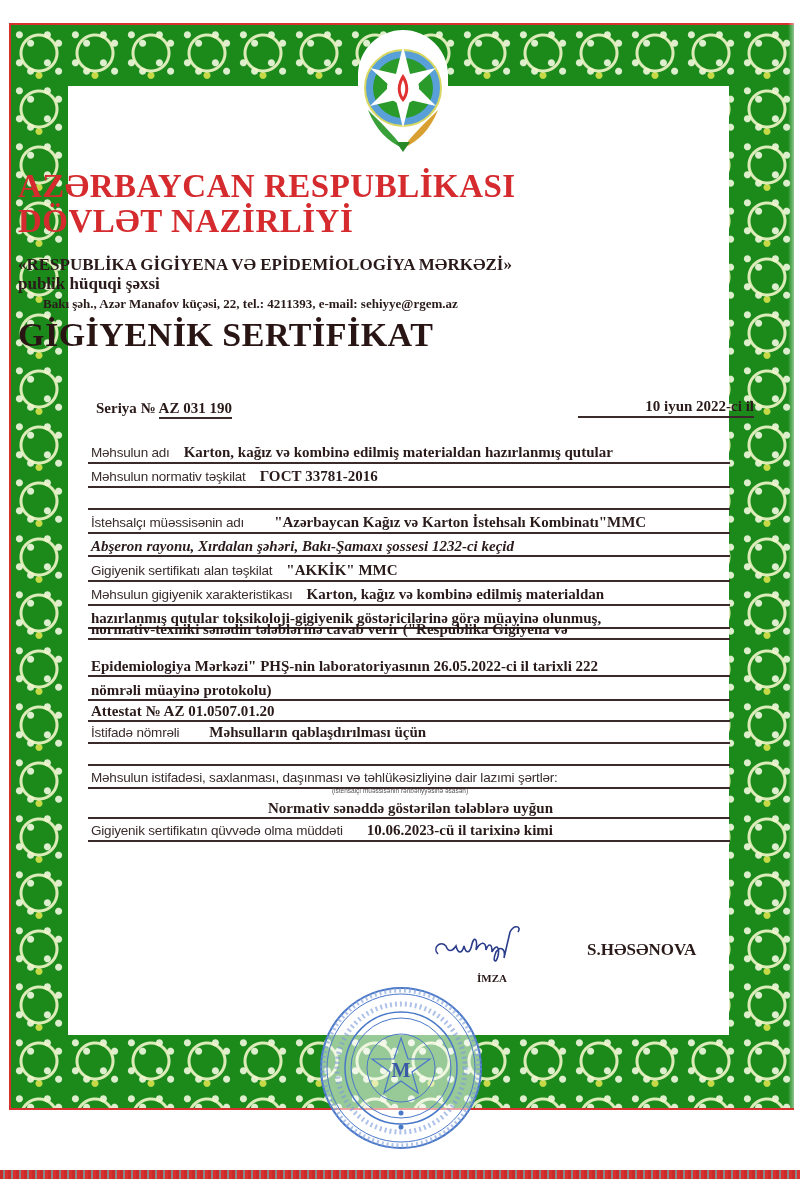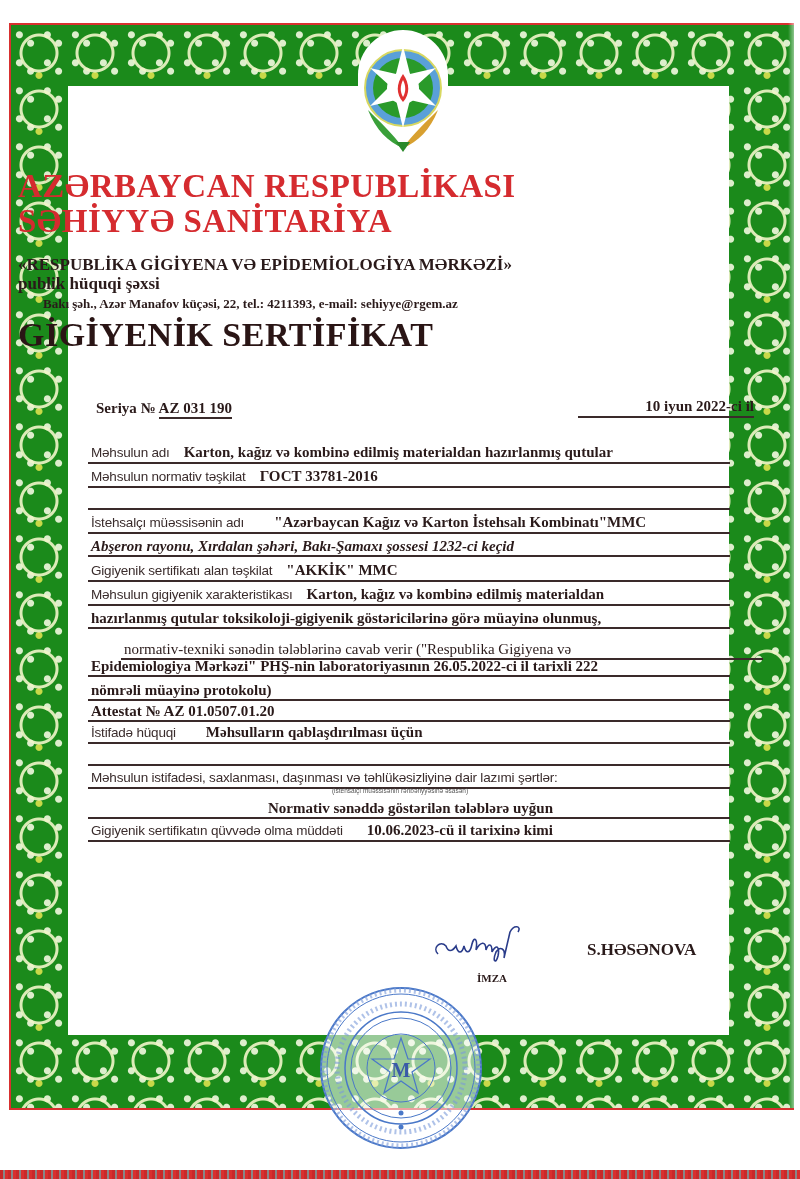--- a/index.html
+++ b/index.html
@@ -98,21 +98,21 @@
     <circle cx="45" cy="58" r="16" fill="#ffffff"></circle>
     <path d="M45 44 C38 54, 38 64, 45 72 C52 64, 52 54, 45 44 Z" fill="#e03030"></path>
     <path d="M45 50 C42 56, 42 62, 45 67 C48 62, 48 56, 45 50 Z" fill="#ffffff"></path>
     <path d="M10 80 C18 100, 30 112, 45 118 C35 104, 22 92, 10 80 Z" fill="#3aa03a"></path>
     <path d="M80 80 C72 100, 60 112, 45 118 C55 104, 68 92, 80 80 Z" fill="#d8a030"></path>
     <path d="M38 112 L45 122 L52 112 Z" fill="#2a8a2a"></path>
   </svg>
 </div>
 
 <div class="abs center title-red" style="top:168px;">AZƏRBAYCAN RESPUBLİKASI</div>
-<div class="abs center title-red" style="top:203px;">SƏHİYYƏ SANİTARİYA</div>
+<div class="abs center title-red" style="top:203px;">DÖVLƏT NAZİRLİYİ</div>
 <div class="abs center org" style="top:255px;">«RESPUBLİKA  GİGİYENA VƏ EPİDEMİOLOGİYA  MƏRKƏZİ»</div>
 <div class="abs center legal" style="top:274px;">publik  hüquqi  şəxsi</div>
 <div class="abs center addr" style="top:296px;">Bakı şəh., Azər Manafov küçəsi, 22, tel.: 4211393, e-mail: sehiyye@rgem.az</div>
 <div class="abs center cert-title" style="top:316px;">GİGİYENİK SERTİFİKAT</div>
 
 <div class="abs series">
   <span>Seriya №</span>
   <span class="u">AZ 031  190</span>
 </div>
 <div class="abs date">10    iyun   2022-ci il</div>
@@ -128,26 +128,26 @@
   <span class="lbl">İstehsalçı müəssisənin adı</span><span class="val" style="margin-left:30px;">"Azərbaycan Kağız və Karton İstehsalı Kombinatı"MMC</span>
 </div>
 <div class="row it" style="top:537px;">Abşeron rayonu, Xırdalan şəhəri, Bakı-Şamaxı şossesi 1232-ci keçid</div>
 <div class="row" style="top:561px;">
   <span class="lbl">Gigiyenik sertifikatı alan təşkilat</span><span class="val">"AKKİK" MMC</span>
 </div>
 <div class="row" style="top:585px;">
   <span class="lbl">Məhsulun gigiyenik xarakteristikası</span><span class="val">Karton, kağız və kombinə edilmiş materialdan</span>
 </div>
 <div class="row" style="top:609px; font-weight:bold;">hazırlanmış qutular toksikoloji-gigiyenik göstəricilərinə görə müayinə olunmuş,</div>
-<div class="row" style="top:640px; font-weight:normal;margin-left:33px;">normativ-texniki sənədin tələblərinə cavab verir ("Respublika Gigiyena və</div>
+<div class="row" style="top:620px; font-weight:bold;">normativ-texniki sənədin tələblərinə cavab verir ("Respublika Gigiyena və</div>
 <div class="row" style="top:657px; font-weight:bold;">Epidemiologiya Mərkəzi" PHŞ-nin laboratoriyasının 26.05.2022-ci  il tarixli 222</div>
 <div class="row" style="top:681px; font-weight:bold;">nömrəli müayinə protokolu)</div>
 <div class="row" style="top:702px; font-weight:bold;">Attestat № AZ 01.0507.01.20</div>
 <div class="row" style="top:723px;">
-  <span class="lbl">İstifadə hüquqi</span><span class="val" style="margin-left:30px;">Məhsulların qablaşdırılması üçün</span>
+  <span class="lbl">İstifadə nömrəli</span><span class="val" style="margin-left:30px;">Məhsulların qablaşdırılması üçün</span>
 </div>
 <div class="row" style="top:746px; height:20px;"></div>
 <div class="row" style="top:768px;">
   <span class="lbl">Məhsulun istifadəsi, saxlanması, daşınması və təhlükəsizliyinə dair lazımi şərtlər:</span>
 </div>
 <div class="abs tiny" style="left:0; width:800px; text-align:center; top:787px;">(istehsalçı müəssisənin rəhbəriyyəsinə əsasən)</div>
 <div class="row" style="top:799px; text-align:center; font-weight:bold;">Normativ sənəddə göstərilən tələblərə uyğun</div>
 <div class="row" style="top:821px;">
   <span class="lbl">Gigiyenik sertifikatın qüvvədə olma müddəti</span><span class="val" style="margin-left:24px;">10.06.2023-cü  il tarixinə kimi</span>
 </div>

